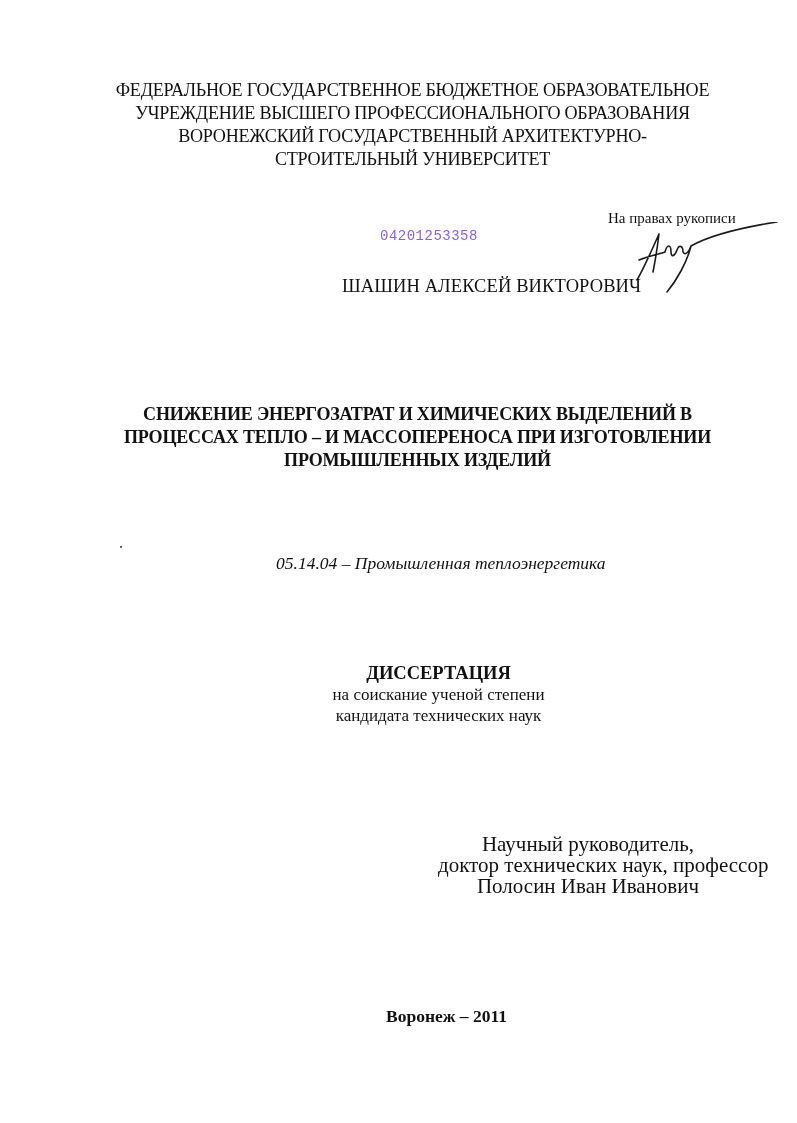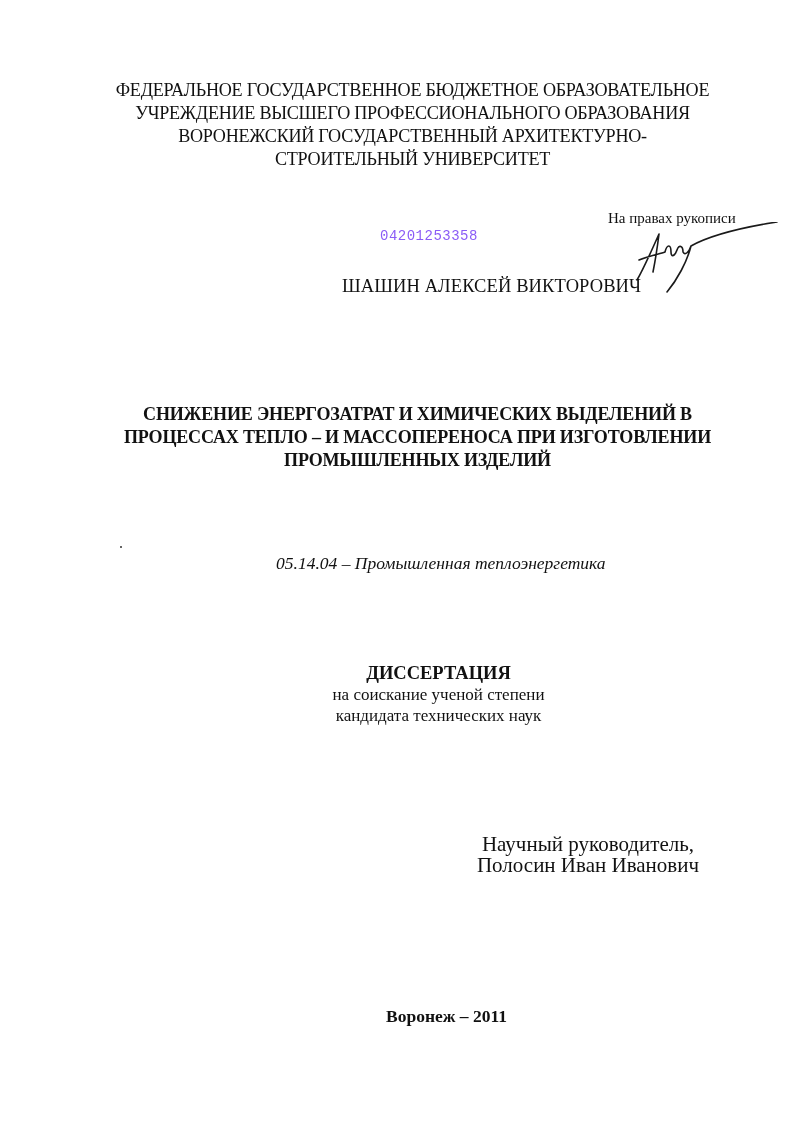--- a/index.html
+++ b/index.html
@@ -70,18 +70,19 @@
   <div class="abs spec" style="left:262px; top:553px;">05.14.04 – Промышленная теплоэнергетика</div>
 
   <div class="center-block" style="top:662px; left:26px;">
     <div class="diss-kind">ДИССЕРТАЦИЯ</div>
     <div class="diss-line">на соискание ученой степени</div>
     <div class="diss-line">кандидата технических наук</div>
   </div>
 
   <div class="abs" style="left:424px; top:834px; width:300px; text-align:center;">
     <div class="sup-line">Научный руководитель,</div>
+    <div class="sup-line">доктор технических наук, профессор</div>
     <div class="sup-line">Полосин Иван Иванович</div>
   </div>
 
   <div class="abs city" style="left:372px; top:1006px;">Воронеж – 2011</div>
 
 </div>
 
 </body></html>

